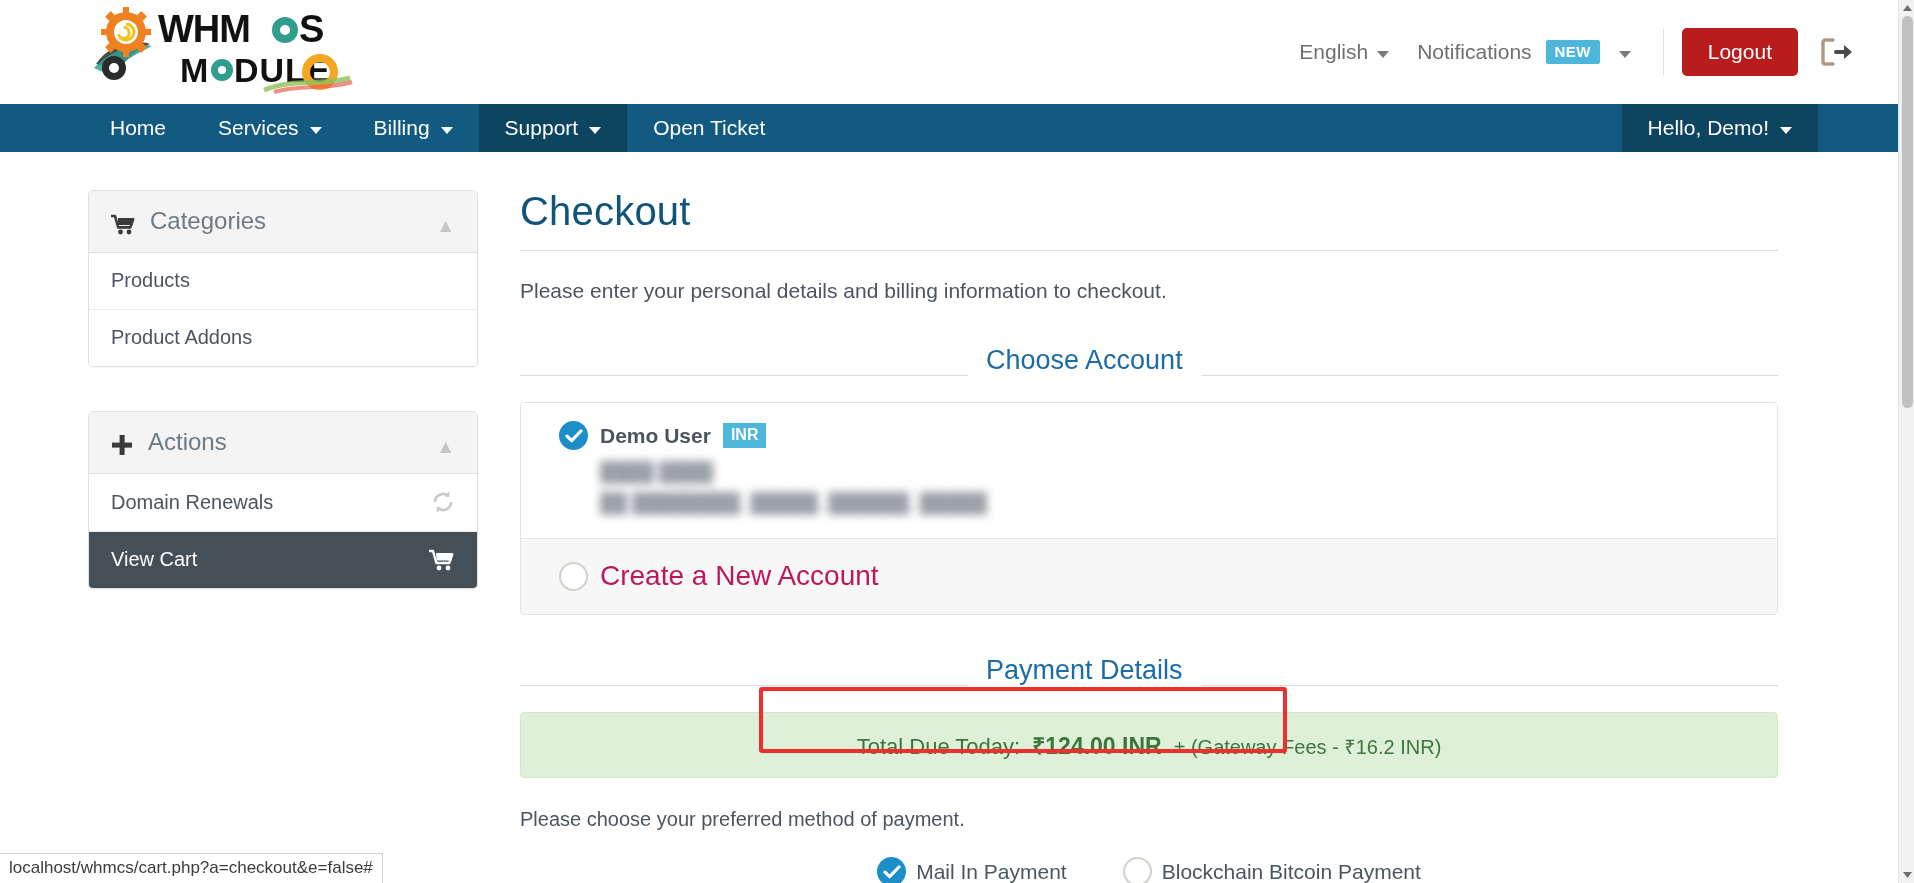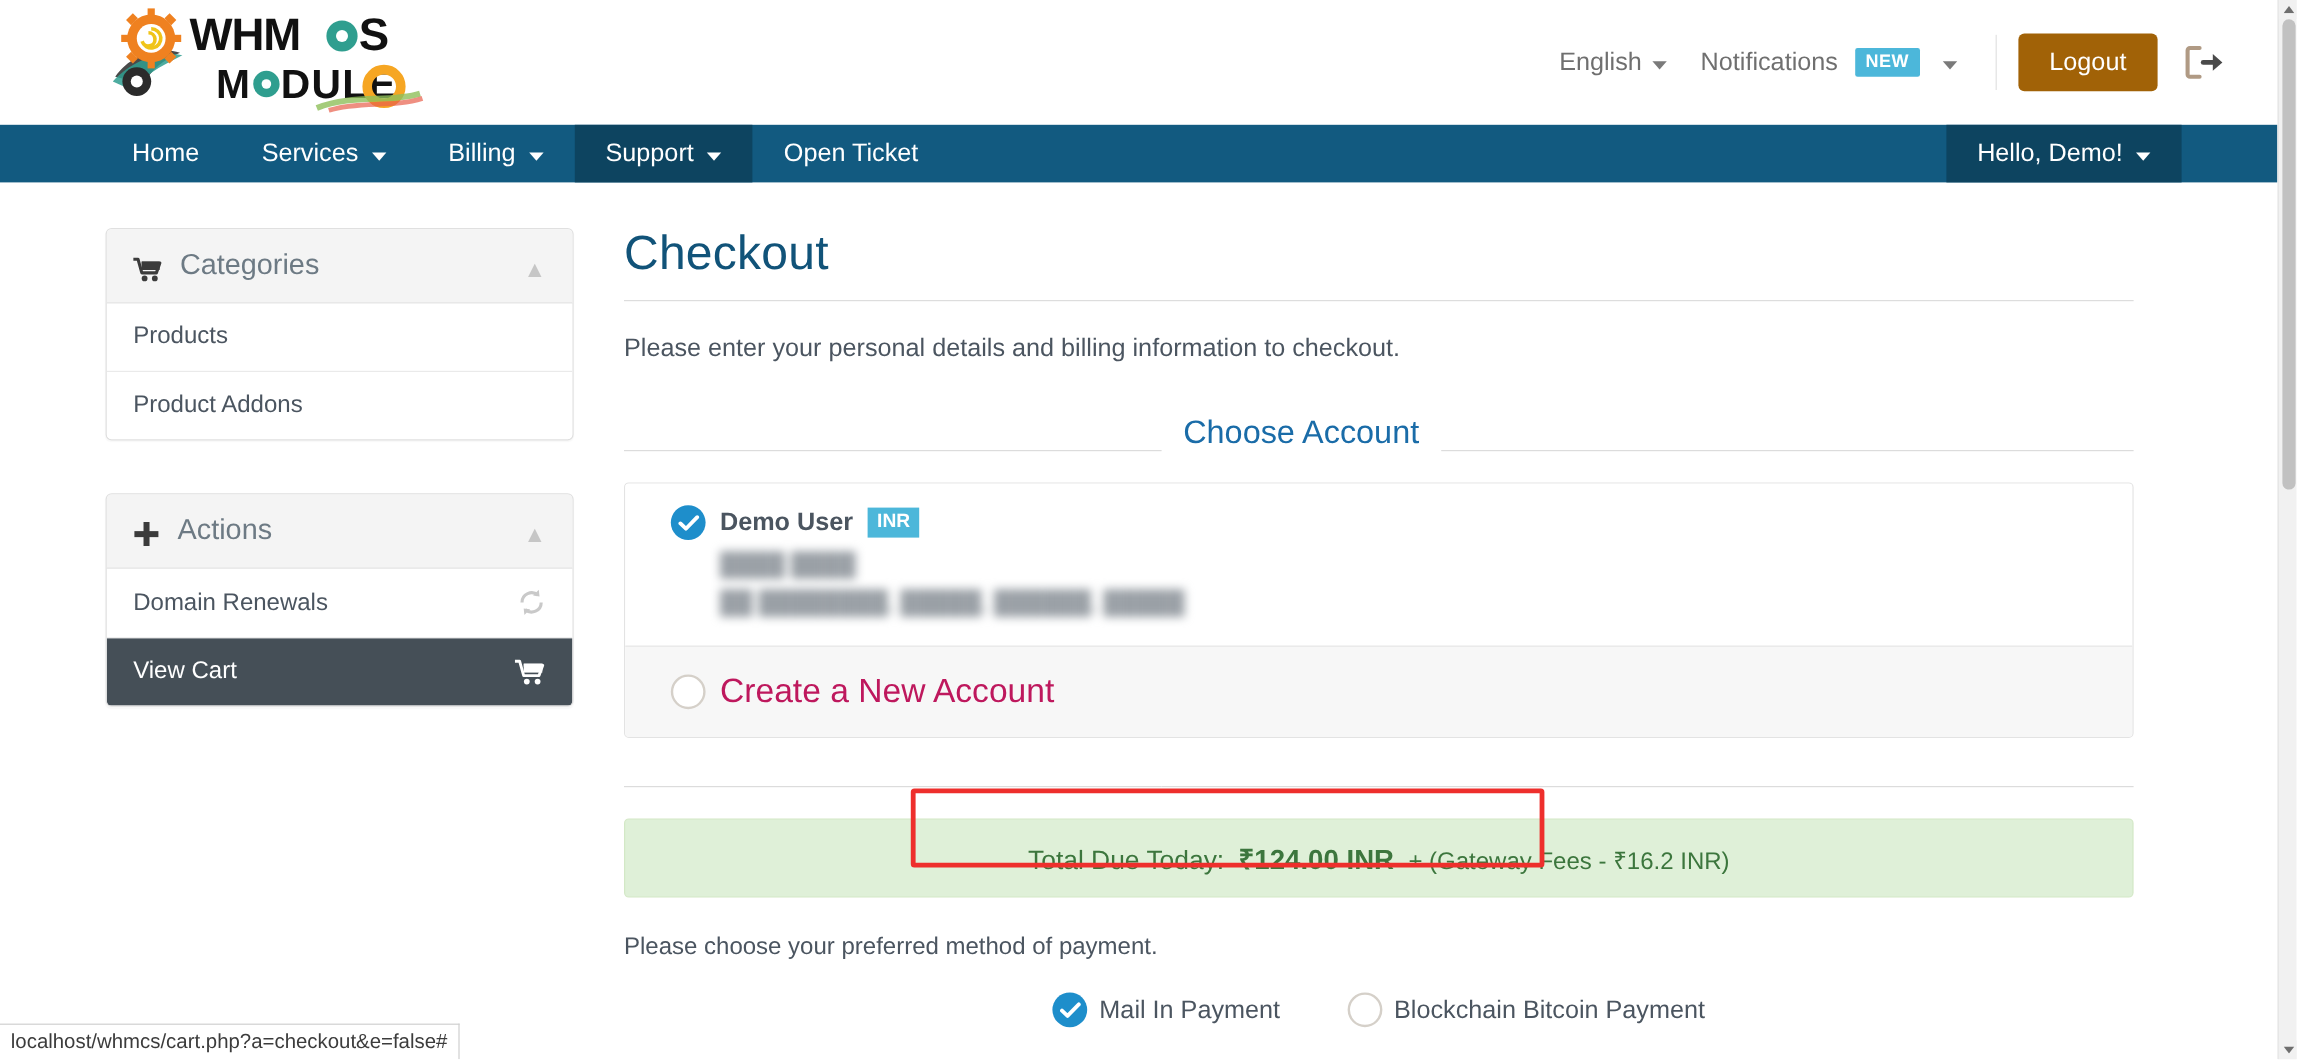--- a/index.html
+++ b/index.html
@@ -77,21 +77,21 @@
     margin-left: 5px;
     line-height: 1;
     border-radius: 2px;
   }
   .hdr-sep {
     width: 1px; height: 46px;
     background: #e2e2e2;
     margin: 0 18px;
   }
   .btn-logout {
-    background: #a16207;
+    background: #b91c1c;
     color: #ffffff;
     border: none;
     border-radius: 5px;
     font-size: 21px;
     font-family: "Liberation Sans", sans-serif;
     padding: 12px 26px 13px;
     cursor: pointer;
     line-height: 1.1;
   }
   .logout-icon {
@@ -595,20 +595,21 @@
           <div class="account-row alt">
             <div class="acct-line">
               <span class="radio-off"></span>
               <span class="newacct-label">Create a New Account</span>
             </div>
           </div>
         </div>
 
         <div class="section-divider">
           <div class="rule short"></div>
+          <div class="label">Payment Details</div>
           <div class="rule"></div>
         </div>
 
         <div class="total-banner">
           <div class="total-inner">
             <span class="total-label">Total Due Today:</span>
             <span class="total-amount">₹124.00 INR</span>
             <span class="total-fees">+ (Gateway Fees - ₹16.2 INR)</span>
           </div>
           <div class="redbox"></div>

